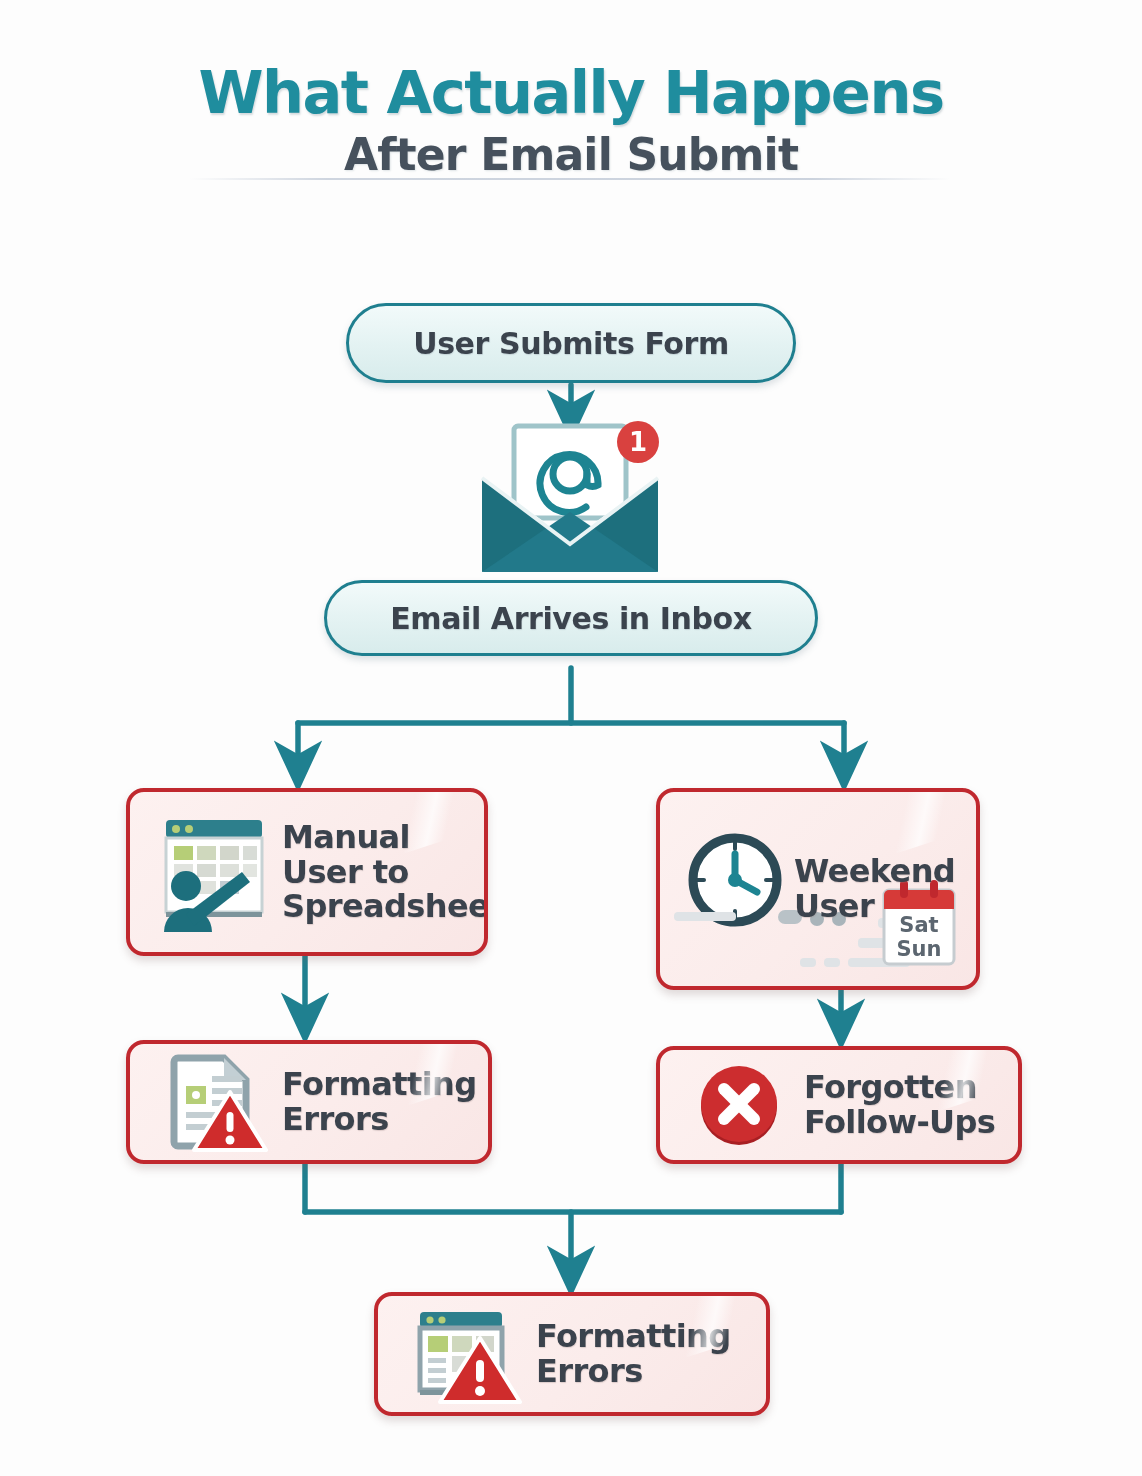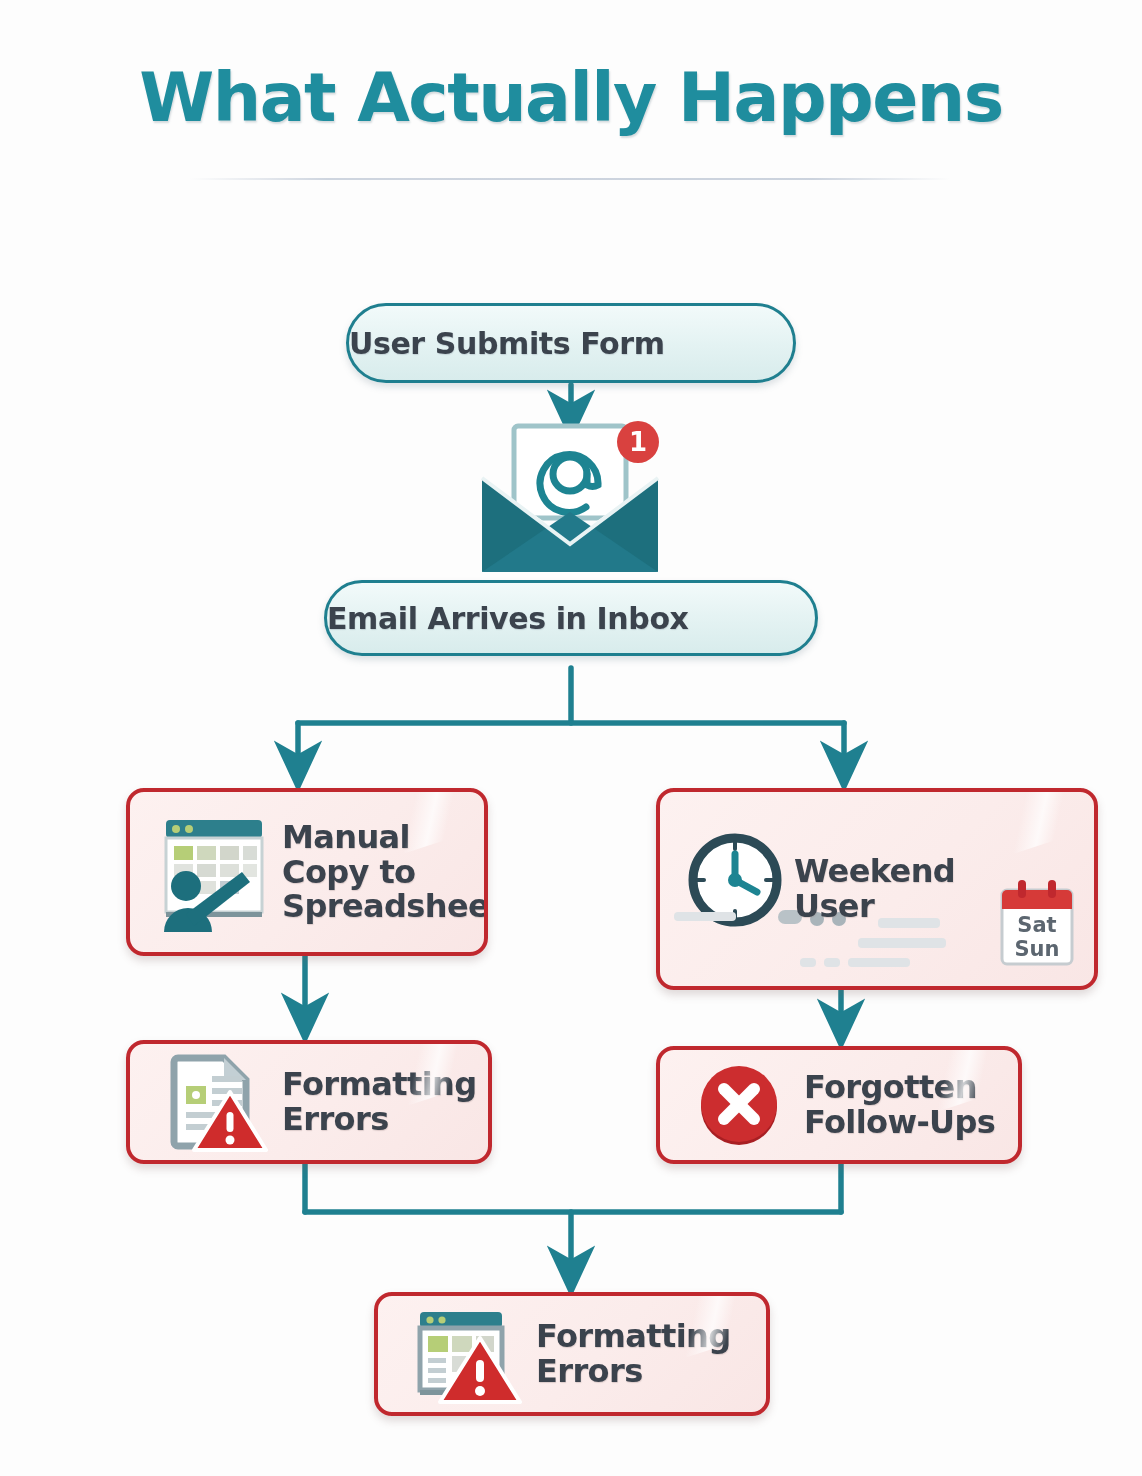--- a/index.html
+++ b/index.html
@@ -21,21 +21,21 @@
   
   #header {
     position: absolute;
     top: 62px;
     left: 0;
     width: 1142px;
     text-align: center;
   }
   #title-main {
     font-family: "DejaVu Sans", sans-serif;
-    font-size: 68px;
+    font-size: 59px;
     font-weight: bold;
     letter-spacing: -1.5px;
     color: #1f8d9e;
     line-height: 1.05;
     text-shadow: 1px 2px 2px rgba(120,140,150,0.30);
   }
   #title-sub {
     font-family: "DejaVu Sans", sans-serif;
     font-size: 44px;
     font-weight: bold;
@@ -71,21 +71,21 @@
   
   .pill {
     position: absolute;
     box-sizing: border-box;
     border: 3px solid #1f7f8f;
     border-radius: 44px;
     background: linear-gradient(to bottom, #f2fafa 0%, #e3f2f2 55%, #d8ecec 100%);
     box-shadow: 0 4px 7px rgba(100,125,135,0.22);
     display: flex;
     align-items: center;
-    justify-content: flex-start;
+    justify-content: center;
   }
   .pill-label {
     font-family: "DejaVu Sans", sans-serif;
     font-size: 30px;
     font-weight: bold;
     color: #3b434d;
     letter-spacing: -0.4px;
     text-shadow: 0.5px 1px 1px rgba(140,155,165,0.35);
   }
   #node-submit { left: 346px; top: 303px; width: 450px; height: 80px; }
@@ -123,21 +123,21 @@
     font-family: "DejaVu Sans", sans-serif;
     font-size: 32px;
     font-weight: bold;
     color: #3b434d;
     line-height: 1.08;
     letter-spacing: -0.6px;
     text-shadow: 0.5px 1px 1px rgba(150,130,130,0.30);
   }
 
   #card-manual   { left: 126px; top: 788px;  width: 362px; height: 168px; }
-  #card-weekend  { left: 656px; top: 788px;  width: 442px; height: 202px; }
+  #card-weekend  { left: 656px; top: 788px;  width: 324px; height: 202px; }
   #card-format1  { left: 126px; top: 1040px; width: 366px; height: 124px; }
   #card-forgot   { left: 656px; top: 1046px; width: 366px; height: 118px; }
   #card-format2  { left: 374px; top: 1292px; width: 396px; height: 124px; }
 
   #card-manual  .card-icon { width: 140px; padding-left: 12px; }
   #card-weekend .card-icon { width: 118px; padding-left: 16px; }
   #card-format1 .card-icon { width: 136px; padding-left: 16px; }
   #card-forgot  .card-icon { width: 130px; padding-left: 14px; }
   #card-format2 .card-icon { width: 140px; padding-left: 18px; }
 
@@ -164,20 +164,21 @@
     height: 160px;
   }
 </style>
 </head>
 <body>
 
 <div id="page">
 
   <div id="header">
     <div id="title-main">What Actually Happens</div>
+    <div id="title-sub">After Email Submit</div>
   </div>
   <div id="title-divider"></div>
 
   <svg id="connectors" viewBox="0 0 1142 1476">
     <defs>
       <marker id="arrowTeal" markerWidth="11" markerHeight="11" refX="4.6" refY="5" orient="auto">
         <path d="M0.5,0.6 L10,5 L0.5,9.4 L3,5 Z" fill="#1f8090"></path>
       </marker>
     </defs>
     <g fill="none" stroke="#1f8090" stroke-width="5.5" stroke-linecap="round" stroke-linejoin="round">
@@ -256,21 +257,21 @@
         <rect x="16" y="102" width="96" height="5" fill="#7d949b"></rect>
 
         <circle cx="36" cy="76" r="15" fill="#1d6f7d"></circle>
         <path d="M14,122 a24,24 0 0 1 48,0 Z" fill="#1d6f7d"></path>
 
         <path d="M36,104 L92,62 L100,72 L44,116 Z" fill="#1d6f7d"></path>
       </svg>
     </div>
     <div class="card-label">
       <div>Manual</div>
-      <div>Copy to</div>
+      <div>User to</div>
       <div>Spreadsheet</div>
     </div>
   </div>
 
   <div class="card" id="card-weekend">
     <div class="glint"></div>
     <div class="card-icon">
       <svg width="104" height="104" viewBox="0 0 104 104" style="margin-bottom:18px">
         <circle cx="52" cy="52" r="42" fill="#ffffff" stroke="#2c4a56" stroke-width="9"></circle>
         <g stroke="#2c4a56" stroke-width="4" stroke-linecap="round">

